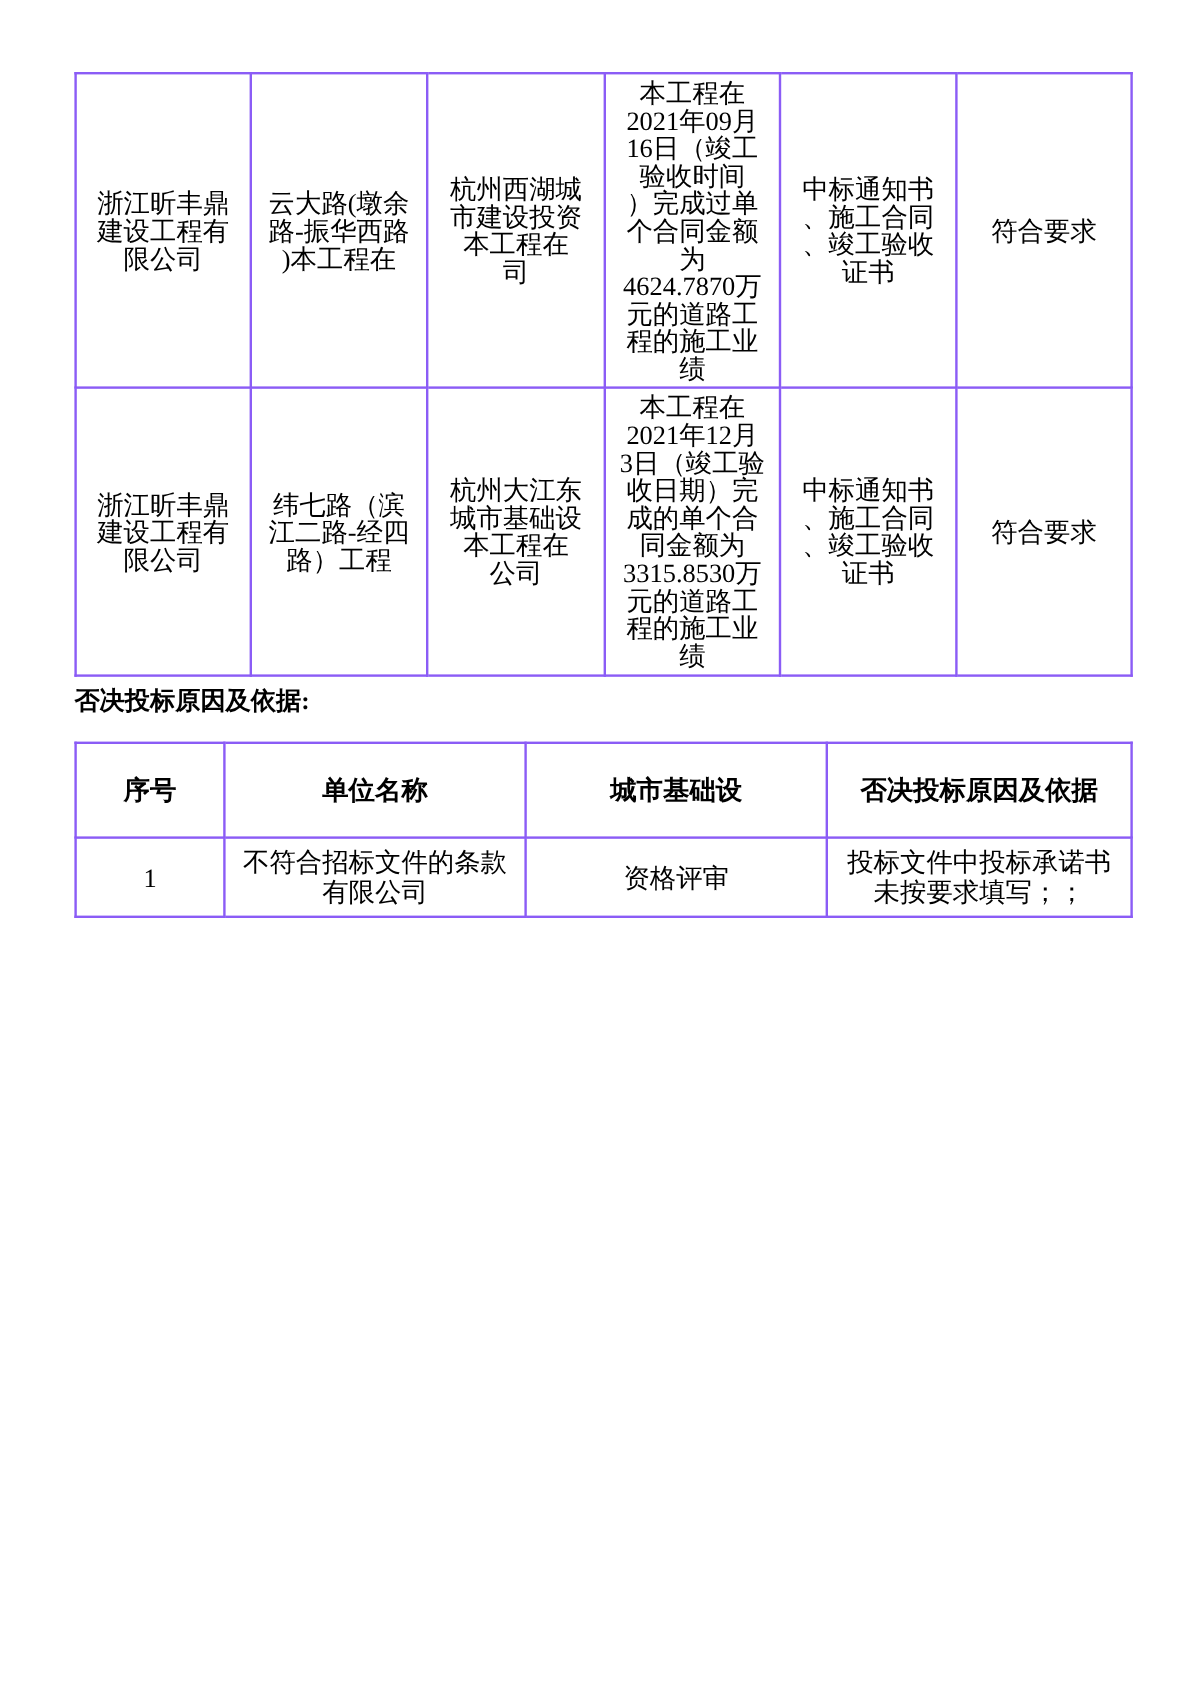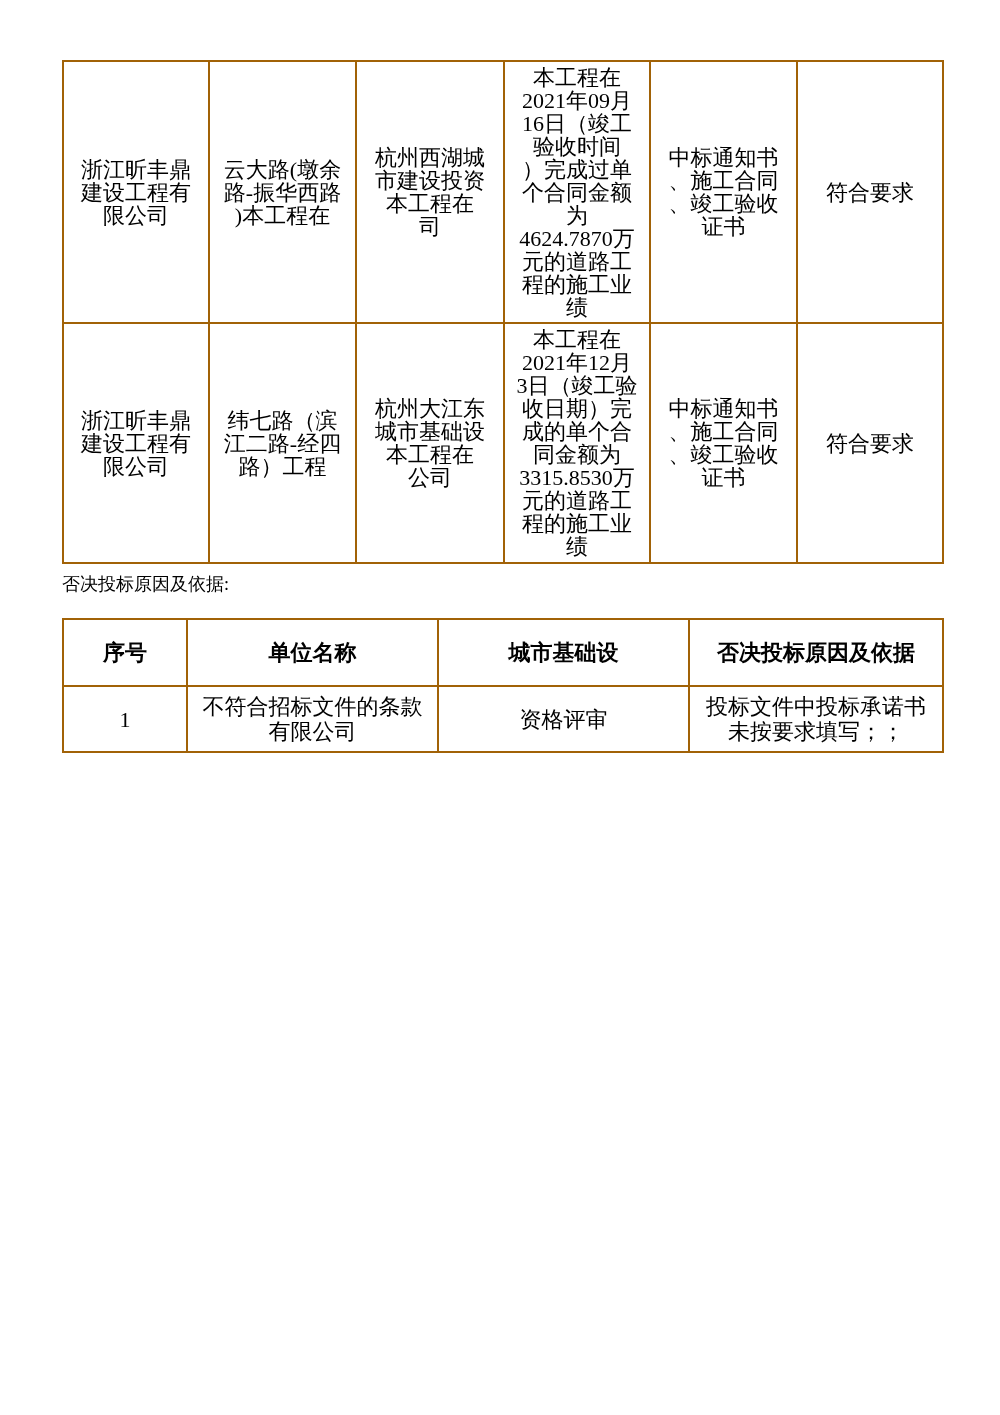--- a/index.html
+++ b/index.html
@@ -14,61 +14,61 @@
     background: #ffffff;
     color: #000000;
     font-family: "Liberation Serif", serif;
     overflow: hidden;
   }
   table {
     border-collapse: collapse;
     table-layout: fixed;
   }
   td, th {
-    border: 2px solid #a16207;
+    border: 2px solid #8b5cf6;
     text-align: center;
     vertical-align: middle;
     padding: 1px 3px;
     white-space: pre-line;
     overflow: hidden;
   }
   
   .perf-table {
     width: 880px;
     margin: 60px 0 0 62px;
   }
   .perf-table td {
     font-size: 22px;
     line-height: 23px;
   }
   .perf-table .row-a { height: 262px; }
   .perf-table .row-b { height: 240px; }
   
   .section-heading {
     margin: 5px 0 19px 62px;
-    font-size: 18px;
+    font-size: 21px;
     line-height: 30px;
-    font-weight: normal;
+    font-weight: bold;
     font-family: "Liberation Serif", serif;
   }
   
   .rej-table {
     width: 880px;
     margin: 0 0 0 62px;
   }
   .rej-table th {
     font-size: 22px;
     line-height: 26px;
     font-weight: bold;
   }
   .rej-table td {
     font-size: 22px;
     line-height: 25px;
   }
-  .rej-table .hdr-row { height: 67px; }
+  .rej-table .hdr-row { height: 79px; }
   .rej-table .data-row { height: 66px; }
 </style>
 </head>
 <body>
 
 <div class="page">
 
   <table class="perf-table">
     <colgroup>
       <col style="width:146px">

